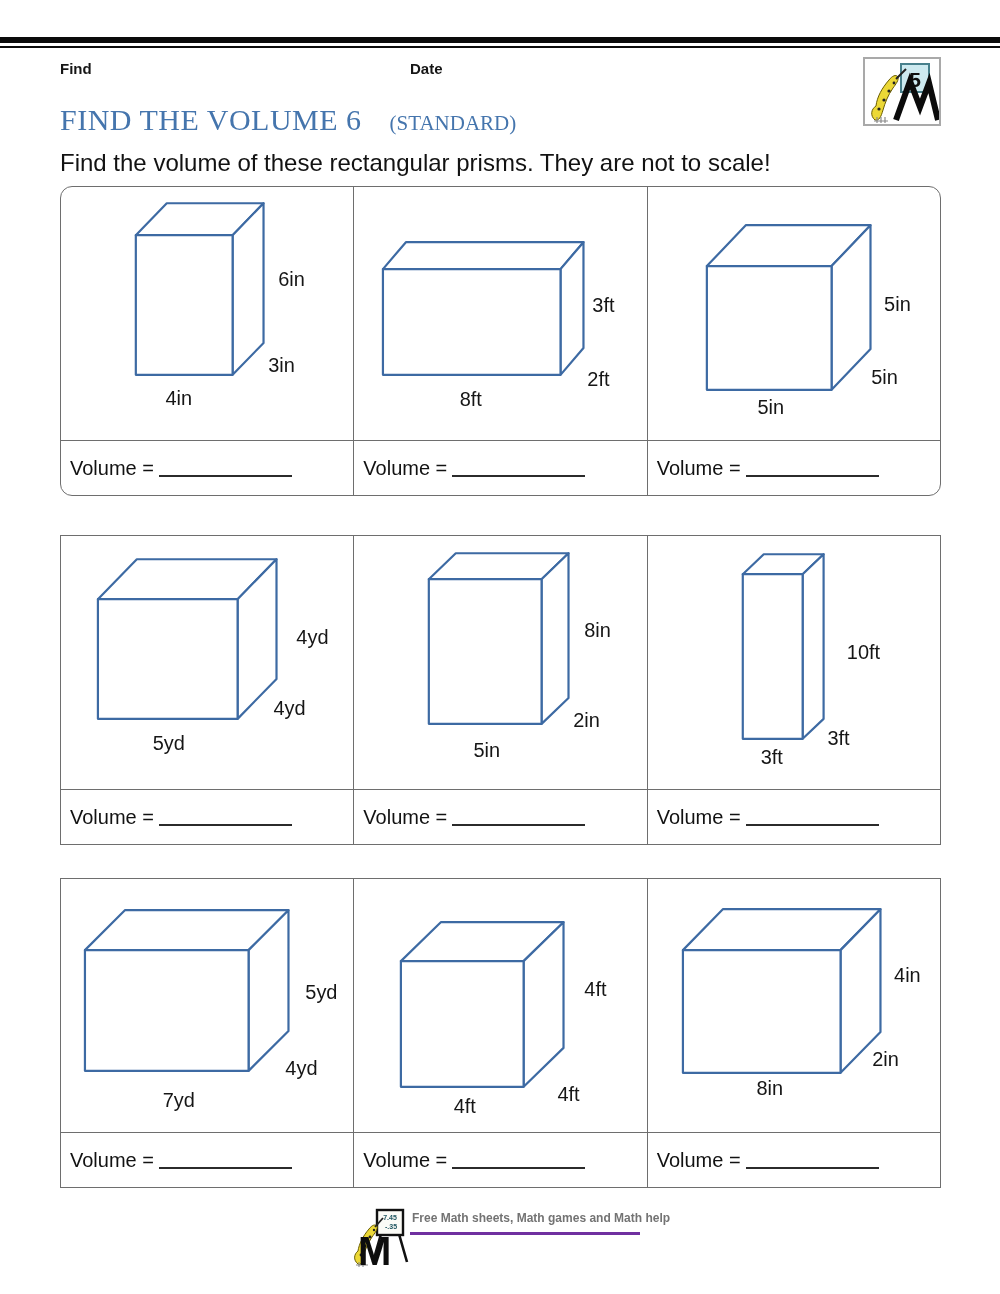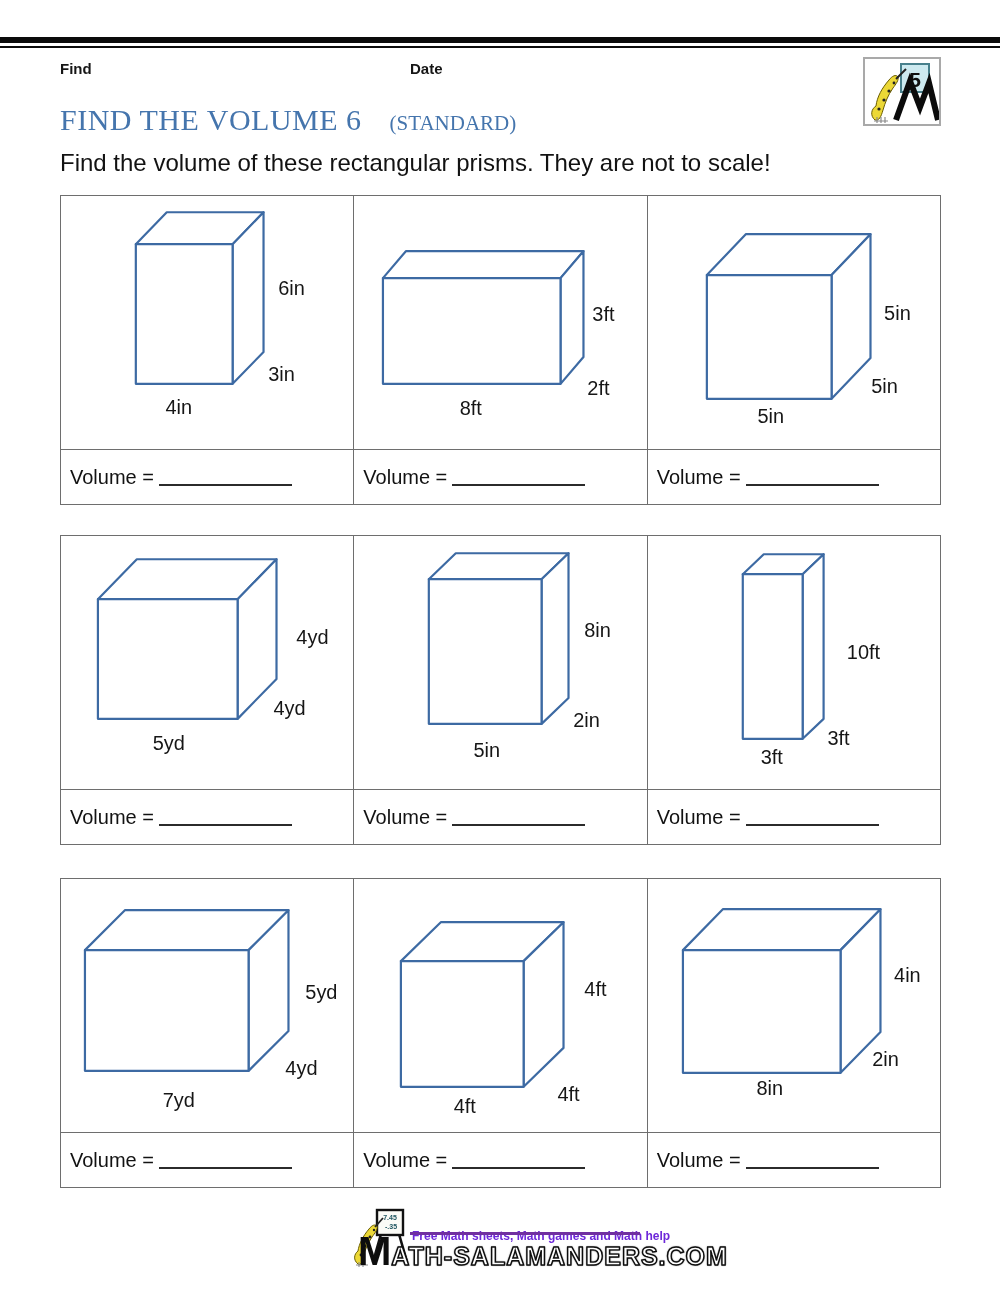--- a/index.html
+++ b/index.html
@@ -10,37 +10,37 @@
   .topbar-thick{position:absolute;left:0;top:37px;width:1000px;height:6px;background:#0b0b0b;}
   .topbar-thin{position:absolute;left:0;top:46px;width:1000px;height:2px;background:#0b0b0b;}
   .name-label{position:absolute;left:60px;top:60px;font-size:15px;font-weight:600;}
   .date-label{position:absolute;left:410px;top:60px;font-size:15px;font-weight:600;}
   .logo-box{position:absolute;left:863px;top:57px;width:78px;height:69px;border:2px solid #a9a9a9;background:#fff;box-sizing:border-box;}
   .page-title{position:absolute;left:60px;top:103px;font-family:"Liberation Serif",serif;color:#4575ad;white-space:nowrap;}
   .page-title .main{font-size:30px;letter-spacing:.5px;}
   .page-title .suffix{font-size:21px;margin-left:24px;}
   .instructions{position:absolute;left:60px;top:149px;font-size:24px;color:#121212;}
   .sheet{position:absolute;left:60px;width:881px;border:1px solid #6e6e6e;box-sizing:border-box;background:#fff;}
-  .sheet-1{top:195px;}
+  .sheet-1{top:186px;border-radius:12px;}
   .sheet-2{top:535px;}
   .sheet-3{top:878px;}
   .row-draw{display:flex;height:253px;}
   .row-vol{display:flex;height:54px;border-top:1px solid #6e6e6e;}
   .cell,.vcell{flex:1 1 0;position:relative;border-right:1px solid #6e6e6e;box-sizing:border-box;}
   .cell:last-child,.vcell:last-child{border-right:none;}
   .cell svg{display:block;width:100%;height:100%;}
   .face{fill:#ffffff;stroke:#3d6aa3;stroke-width:2.2;stroke-linejoin:round;}
   .dim{font-family:"Liberation Sans",sans-serif;font-size:20px;fill:#161616;text-anchor:middle;}
   .vcell{display:flex;align-items:center;padding-left:9px;}
   .vlabel{font-size:20px;color:#121212;}
   .blank{display:inline-block;width:133px;height:16px;border-bottom:2px solid #2b2b2b;margin-left:5px;}
   
   .footer{position:absolute;left:350px;top:1206px;width:340px;height:70px;}
   .footer-salamander{position:absolute;left:0;top:2px;width:60px;height:60px;}
-  .tagline{position:absolute;left:62px;top:5px;font-size:12px;font-weight:700;white-space:nowrap;color:#6d28d9;margin-top:18px;}
+  .tagline{position:absolute;left:62px;top:5px;font-size:12px;font-weight:700;white-space:nowrap;color:#737373;}
   .tagline-rule{position:absolute;left:60px;top:26px;width:230px;height:3px;background:#7030a0;}
   .wordmark{position:absolute;left:8px;top:28px;display:flex;align-items:baseline;white-space:nowrap;}
   .big-m{font-size:40px;line-height:34px;font-weight:900;color:#0d0d0d;letter-spacing:0;}
   .wordmark-rest{
     font-size:25px;font-weight:800;letter-spacing:1px;color:#ffffff;
     -webkit-text-stroke:1.4px #0d0d0d;
     text-shadow:0 0 1px #000,0 0 1px #000,0 0 2px #000;
   }
 </style>
 </head>
@@ -231,15 +231,14 @@
     <circle cx="15" cy="38" r="1.4" fill="#222"></circle>
     <circle cx="20" cy="29" r="1.4" fill="#222"></circle>
     <circle cx="24" cy="22" r="1.2" fill="#222"></circle>
     <path d="M25 19 L33 10" stroke="#222" stroke-width="1.8"></path>
     <path d="M6 57 L18 57 M9 54 L9 59 M13 54 L13 59" stroke="#8a8a8a" stroke-width="1.1"></path>
   </svg>
   <div class="tagline">Free Math sheets, Math games and Math help</div>
   <div class="tagline-rule"></div>
   <div class="wordmark">
     <span class="big-m">M</span>
-      <span class="wordmark-rest">ATH-SALAMANDERS.COM</span>
   </div>
 </div>
 
 </body></html>

